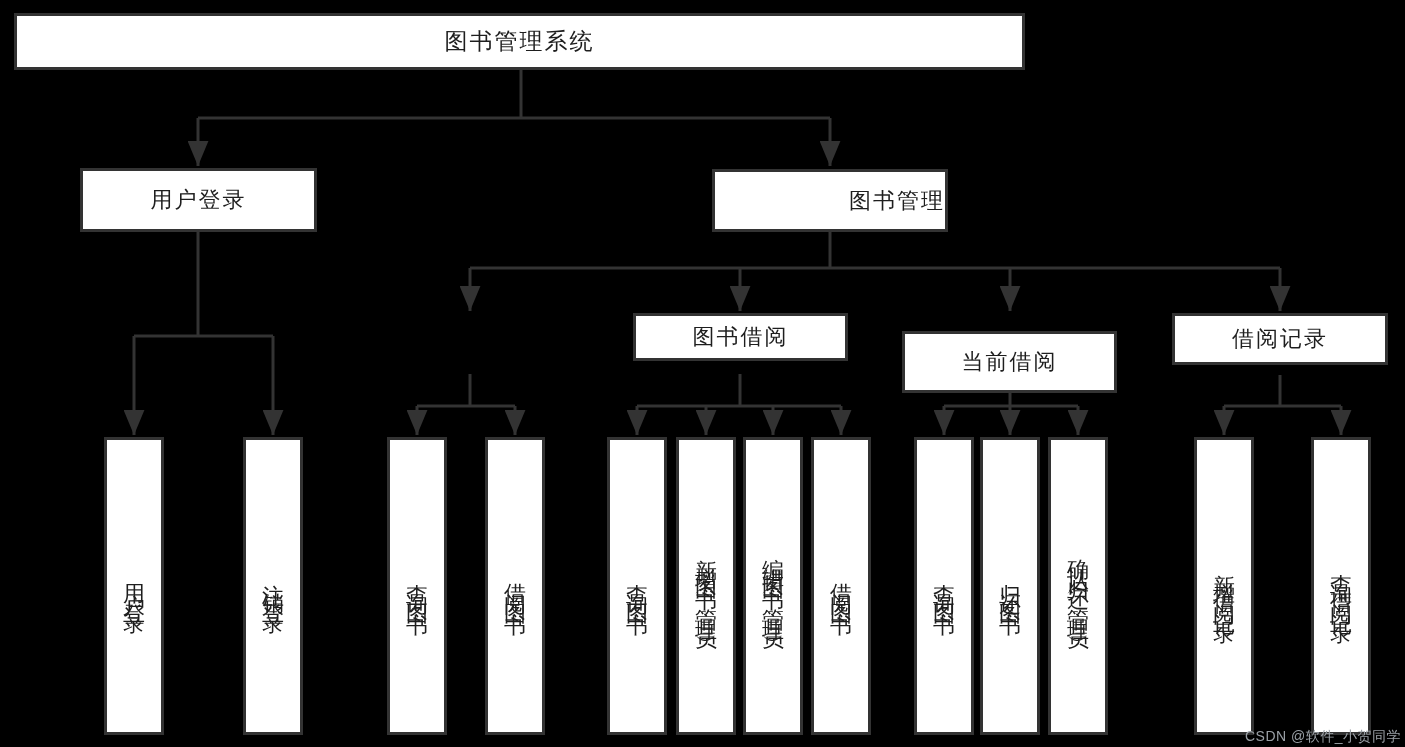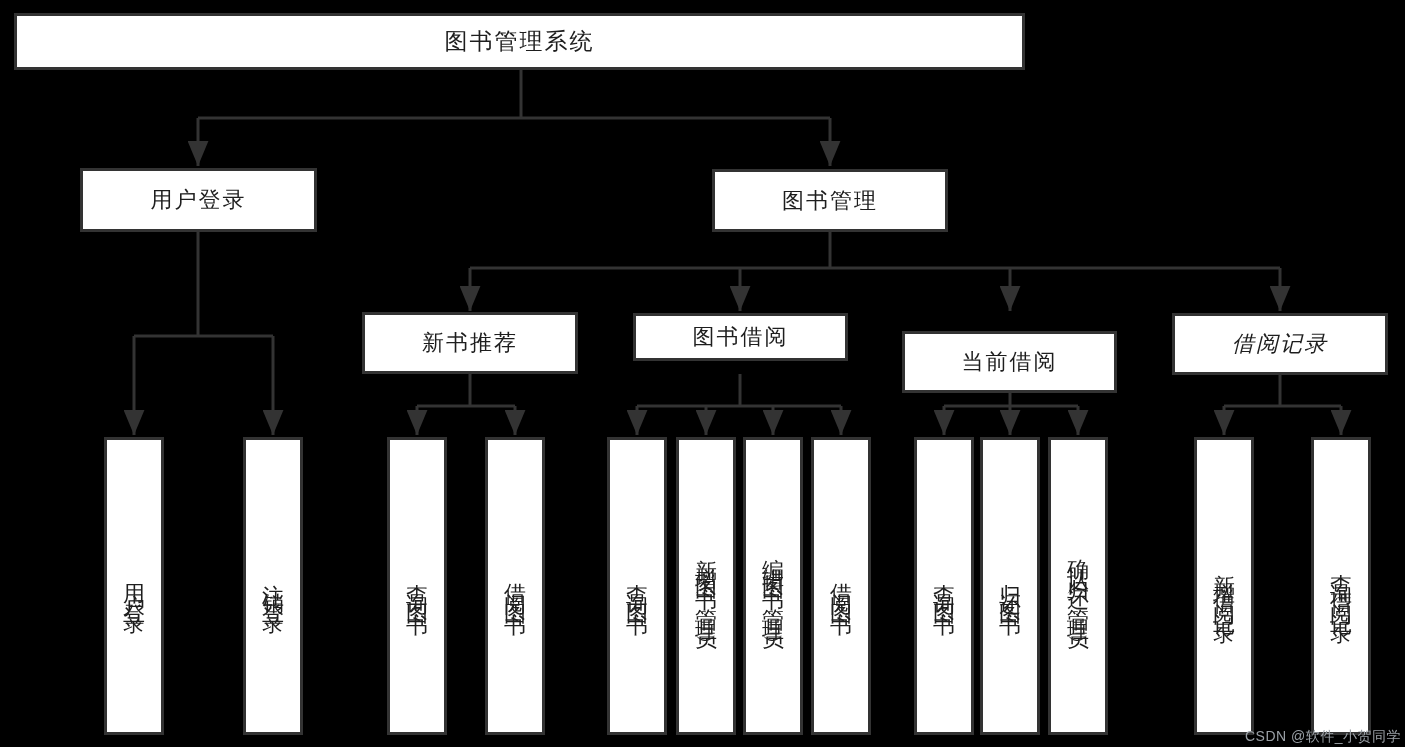--- a/index.html
+++ b/index.html
@@ -34,25 +34,25 @@
     z-index: 1;
     color: #1e1e1e;
   }
   .node .lbl {
     letter-spacing: 2px;
     white-space: nowrap;
   }
   .root-node { left: 14px; top: 13px; width: 1011px; height: 57px; font-size: 23px; }
   .branch-node { font-size: 22px; }
   .n-user-login { left: 80px;  top: 168px; width: 237px; height: 64px; }
-  .n-book-mgmt  { left: 712px; top: 169px; width: 236px; height: 63px; }
+  .n-book-mgmt  { left: 712px; top: 169px; width: 236px; height: 63px; justify-content: flex-end; }
   .n-newbook    { left: 362px; top: 312px; width: 216px; height: 62px; }
   .n-bookborrow { left: 633px; top: 313px; width: 215px; height: 48px; }
   .n-curborrow  { left: 902px; top: 331px; width: 215px; height: 62px; }
-  .n-records    { left: 1172px; top: 313px; width: 216px; height: 62px; font-style: italic; }
+  .n-records    { left: 1172px; top: 313px; width: 216px; height: 52px; }
 
   .leaf {
     top: 437px;
     height: 298px;
     width: 60px;
     font-size: 22px;
   }
   .leaf .lbl {
     writing-mode: vertical-rl;
     text-orientation: mixed;
@@ -146,23 +146,20 @@
     <span class="lbl">图书管理系统</span>
   </div>
 
   <div class="node branch-node n-user-login">
     <span class="lbl">用户登录</span>
   </div>
   <div class="node branch-node n-book-mgmt">
     <span class="lbl">图书管理</span>
   </div>
 
-  <div class="node branch-node n-newbook">
-    <span class="lbl">新书推荐</span>
-  </div>
   <div class="node branch-node n-bookborrow">
     <span class="lbl">图书借阅</span>
   </div>
   <div class="node branch-node n-curborrow">
     <span class="lbl">当前借阅</span>
   </div>
   <div class="node branch-node n-records">
     <span class="lbl">借阅记录</span>
   </div>
 

